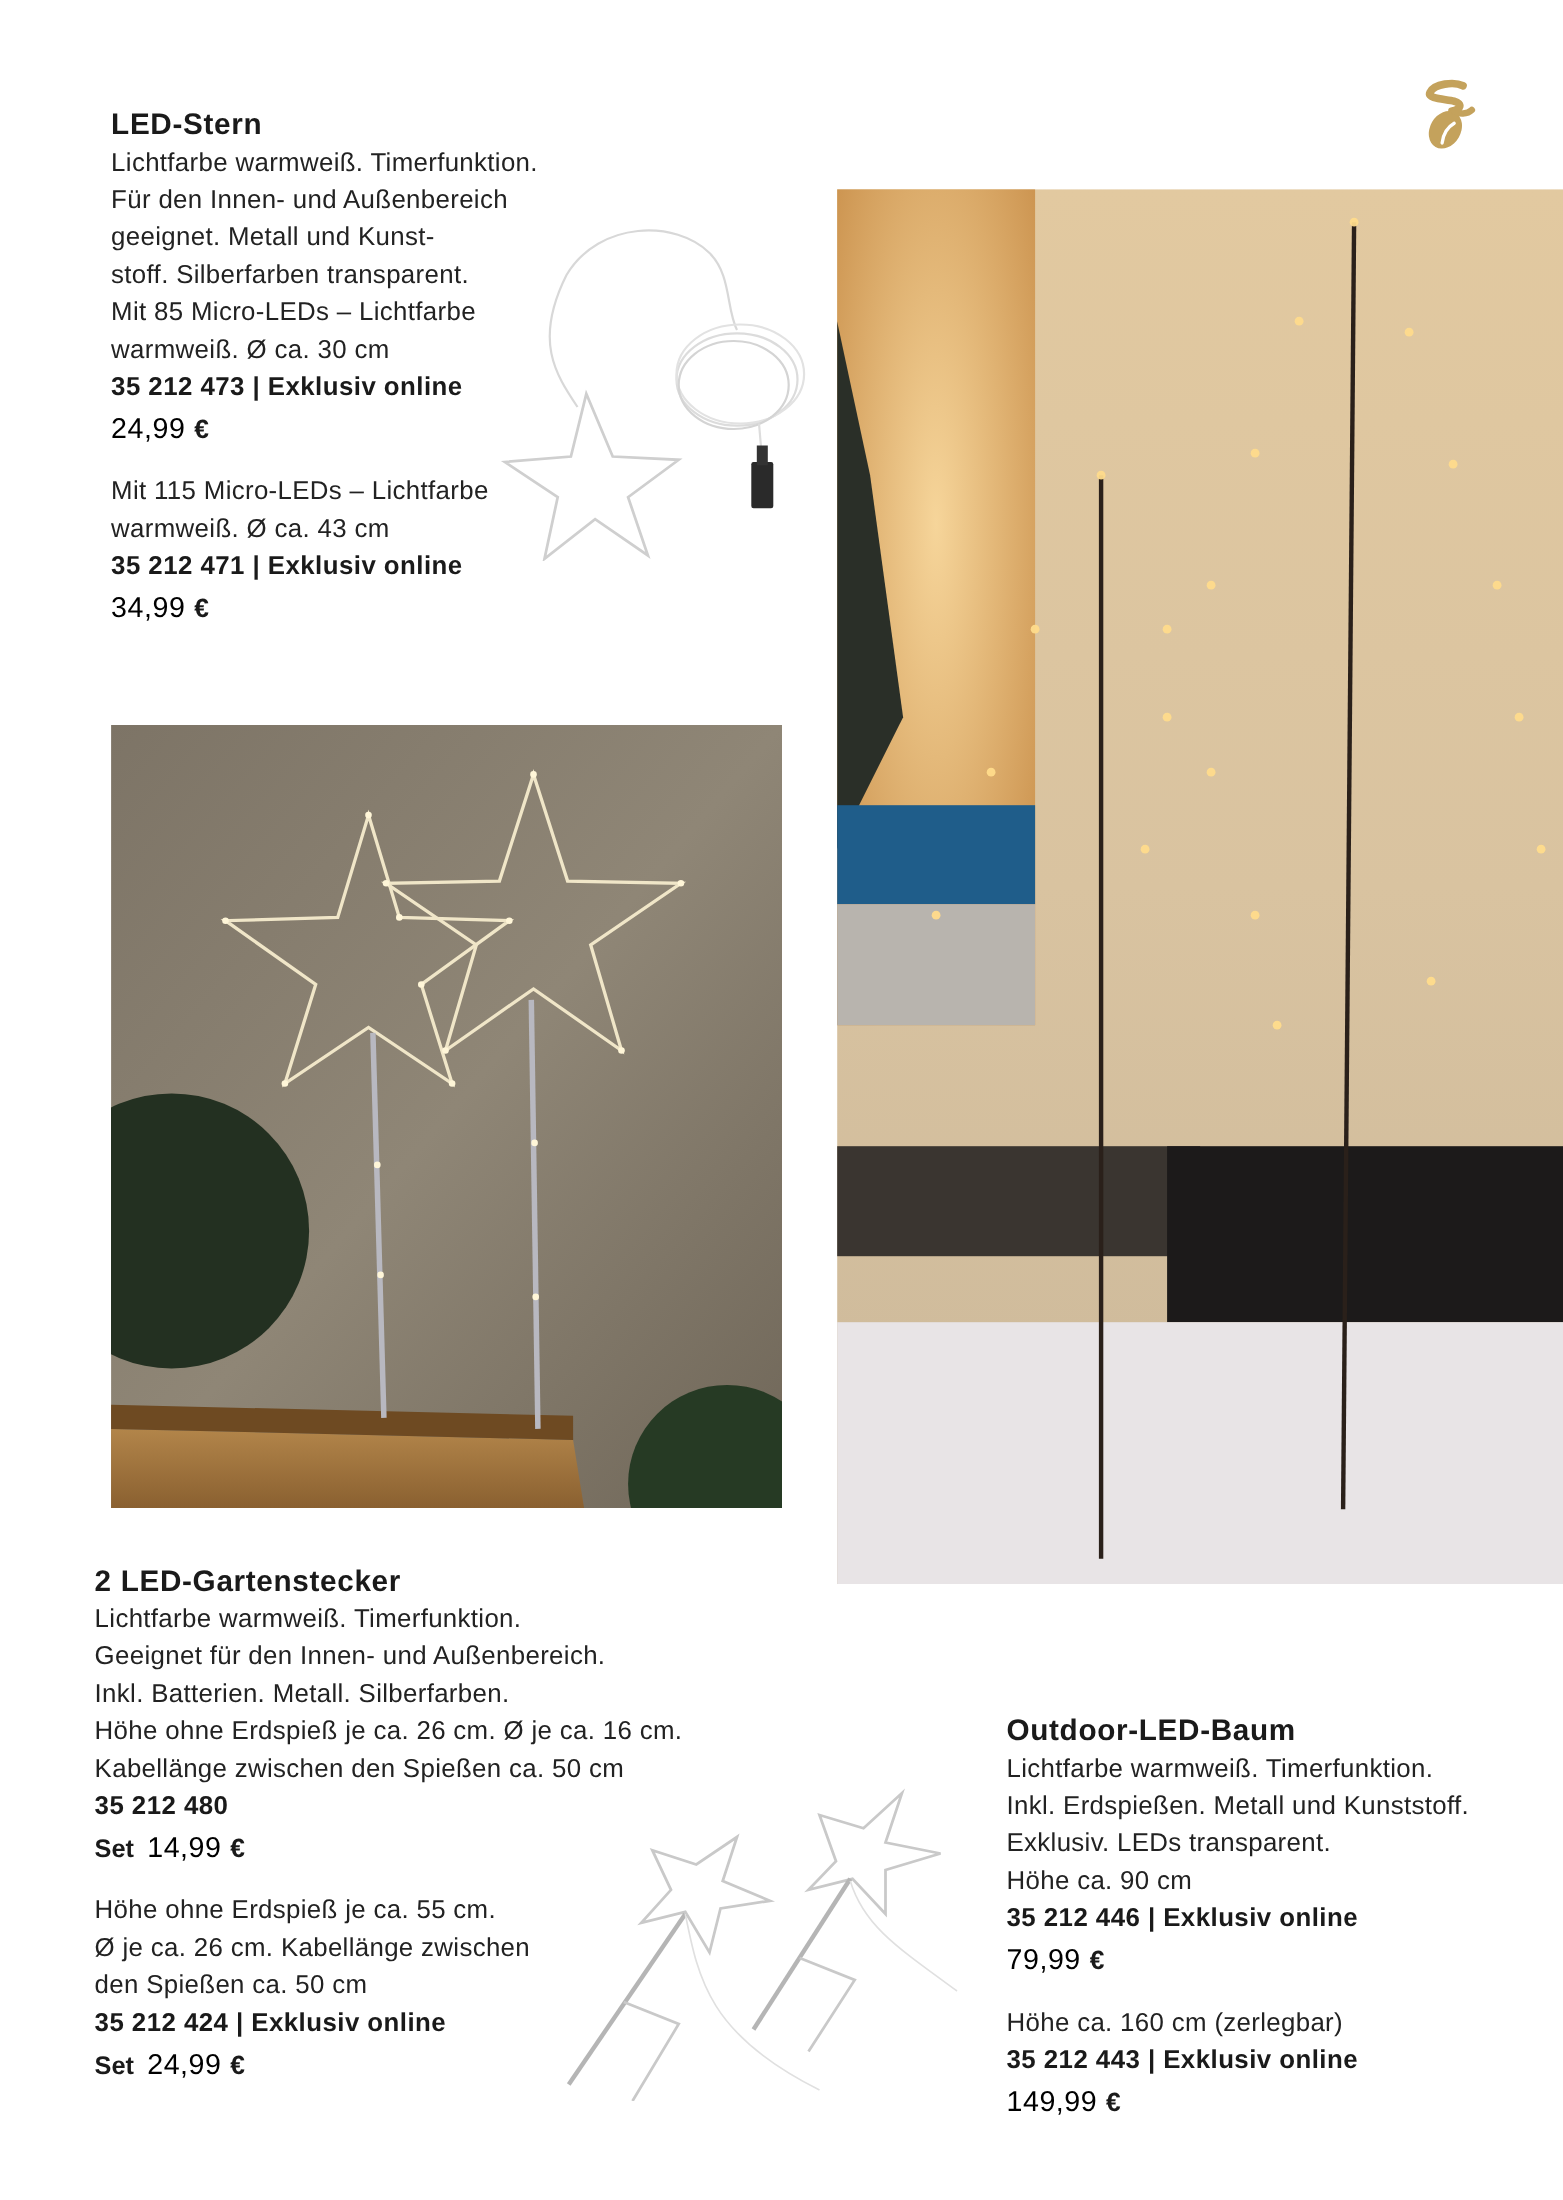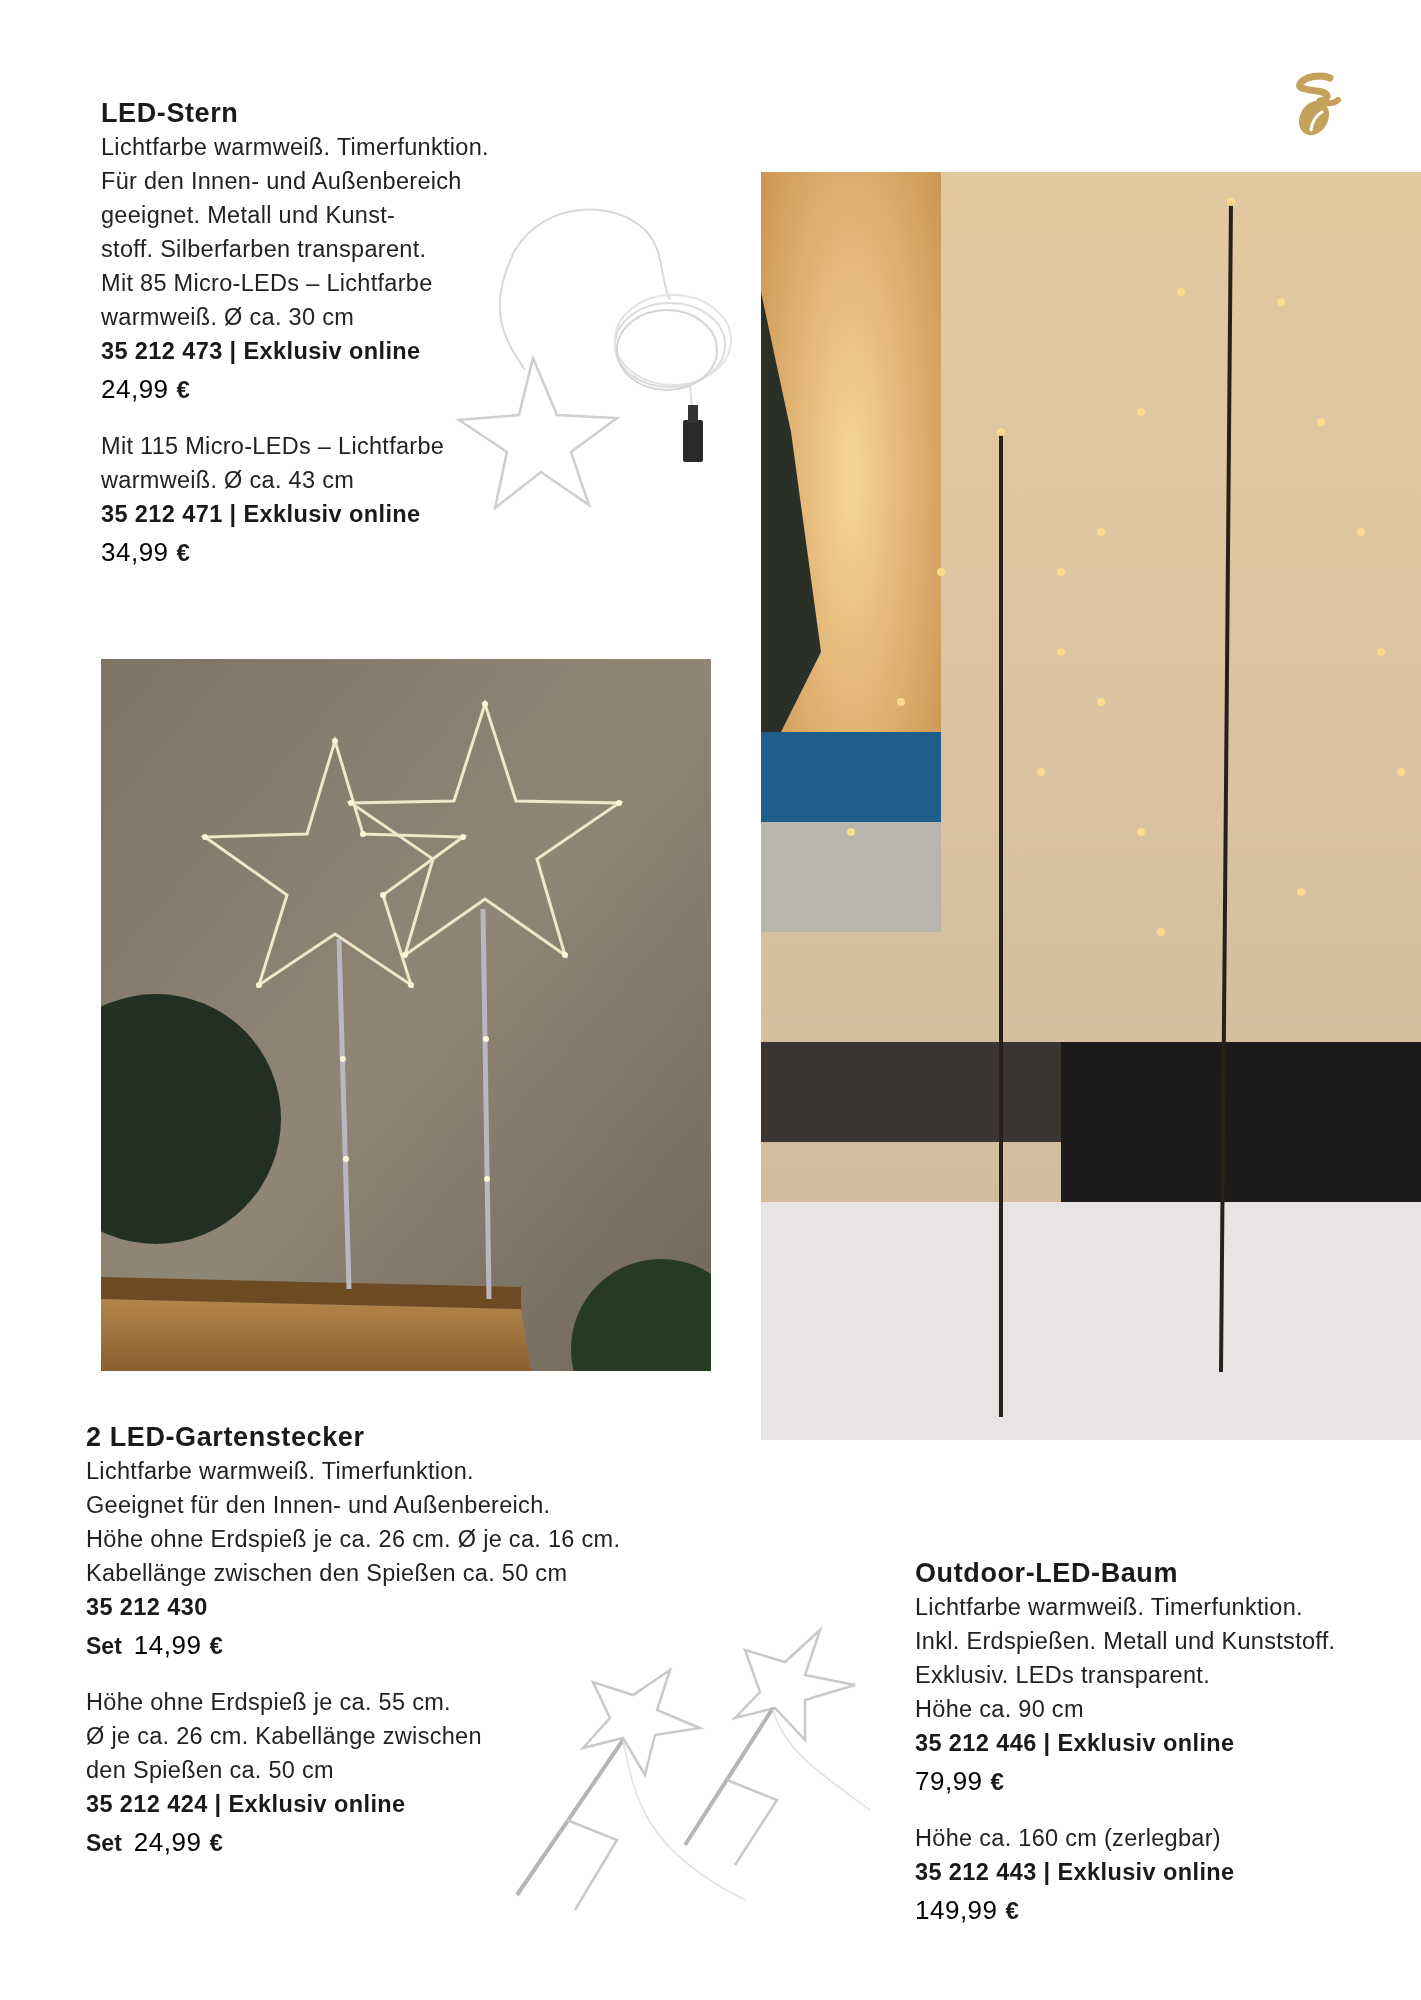--- a/index.html
+++ b/index.html
@@ -152,23 +152,24 @@
       <circle cx="380" cy="660" r="4"></circle>
     <circle cx="400" cy="760" r="4"></circle>
       <circle cx="540" cy="720" r="4"></circle>
   </g>
 </svg>
 
 <div class="block" style="left:86px; top:1420px; width:560px;">
   <h2 class="title">2 LED-Gartenstecker</h2>
   <div class="line">Lichtfarbe warmweiß. Timerfunktion.</div>
   <div class="line">Geeignet für den Innen- und Außenbereich.</div>
+  <div class="line">Inkl. Batterien. Metall. Silberfarben.</div>
   <div class="line">Höhe ohne Erdspieß je ca. 26 cm. Ø je ca. 16 cm.</div>
   <div class="line">Kabellänge zwischen den Spießen ca. 50 cm</div>
-  <div class="art">35 212 430</div>
+  <div class="art">35 212 480</div>
   <div class="price-row">
     <span class="set">Set</span>
     <span class="price">14,99</span>
     <span class="eur">€</span>
   </div>
   <div class="variant">
     <div class="line">Höhe ohne Erdspieß je ca. 55 cm.</div>
     <div class="line">Ø je ca. 26 cm. Kabellänge zwischen</div>
     <div class="line">den Spießen ca. 50 cm</div>
     <div class="art">35 212 424 | Exklusiv online</div>

